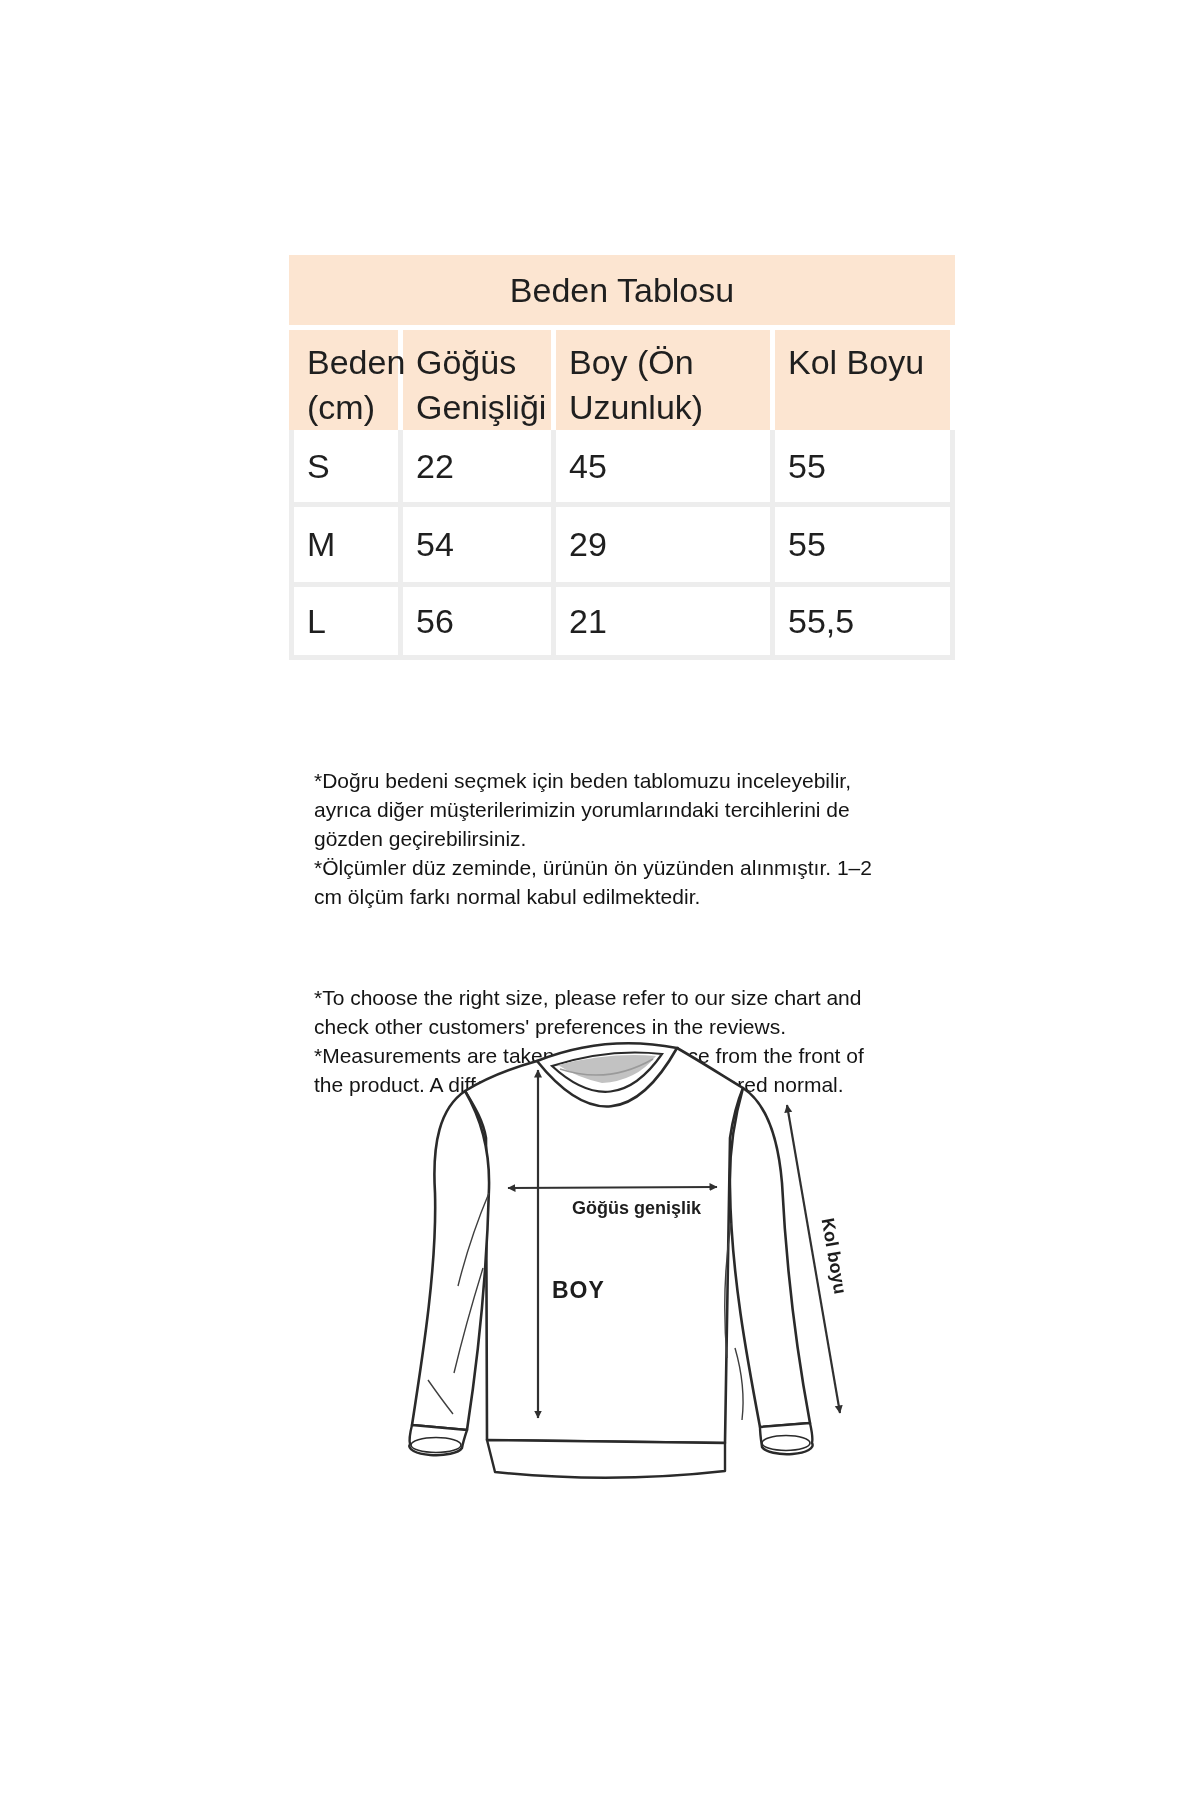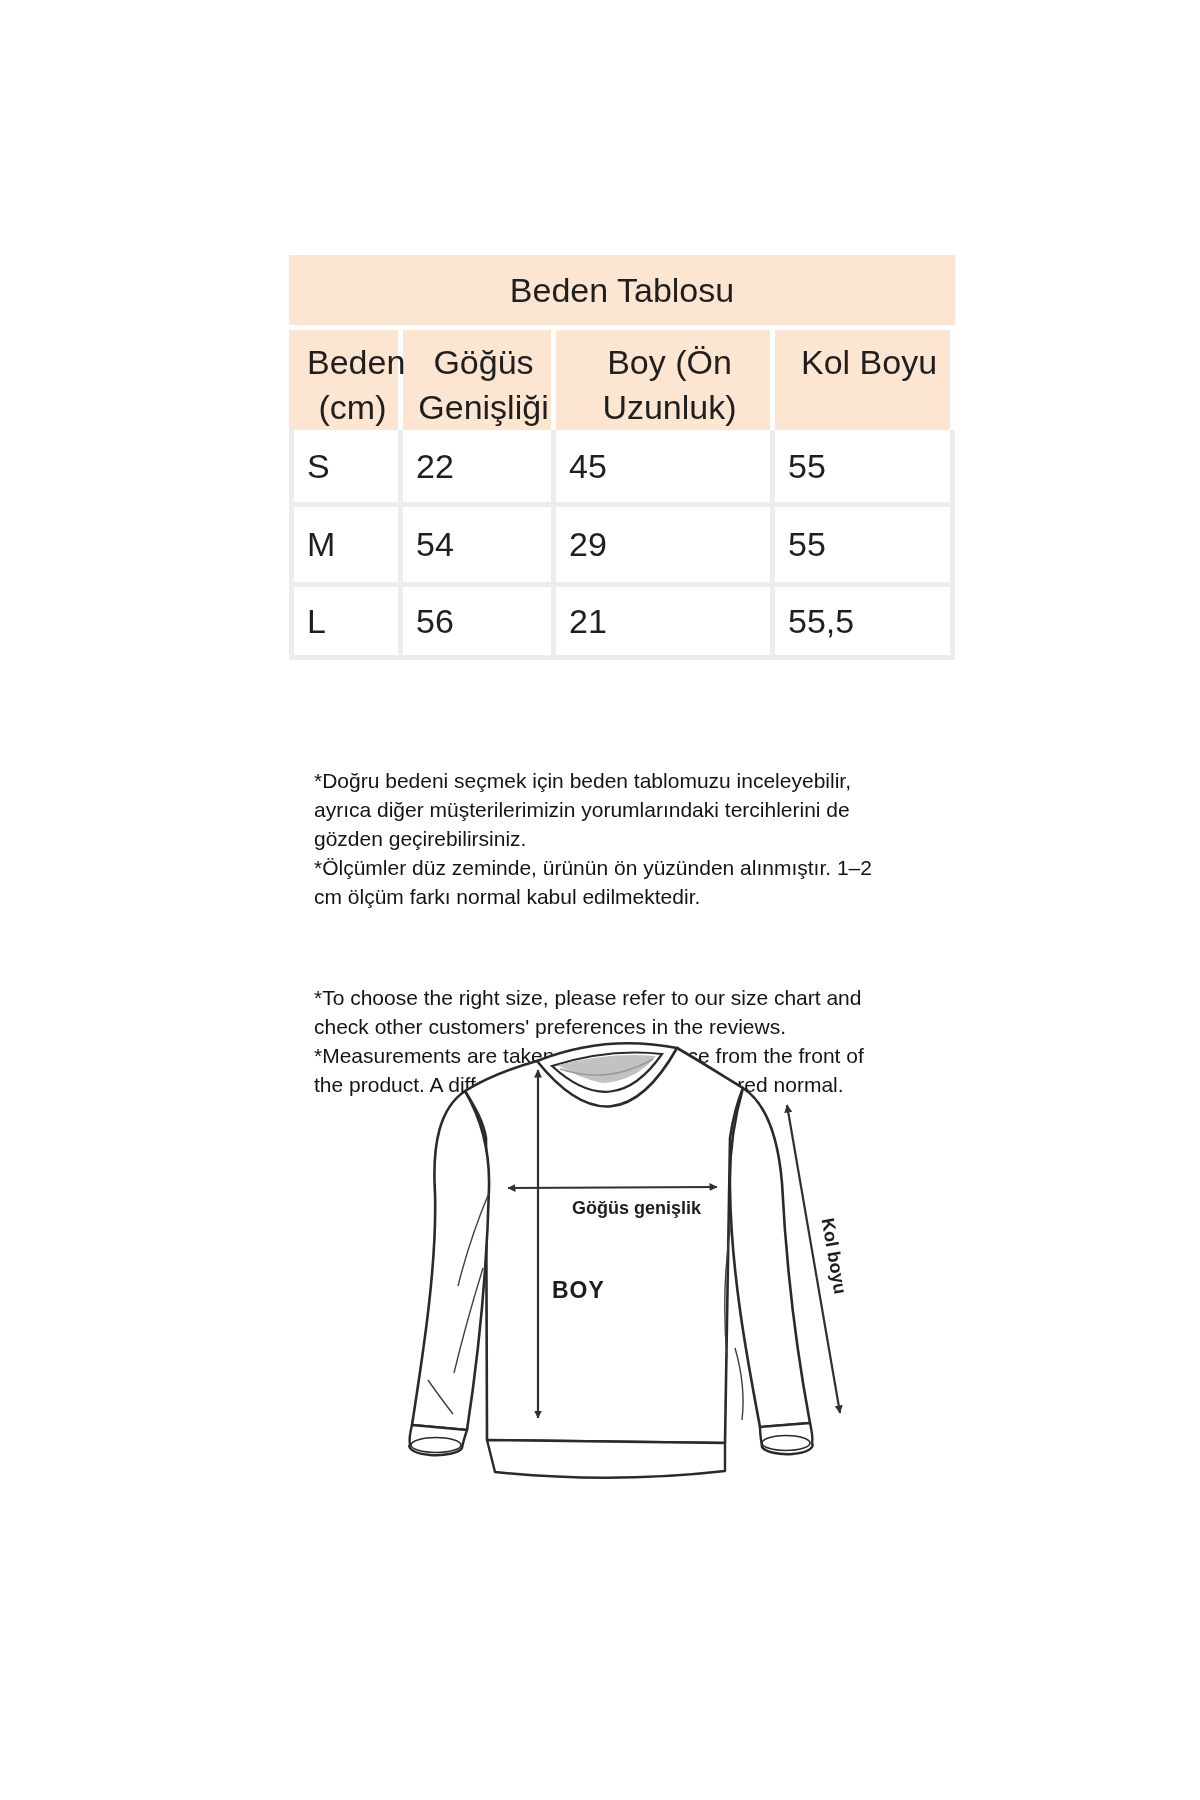--- a/index.html
+++ b/index.html
@@ -12,21 +12,21 @@
   table.sizetable{
     position:absolute; left:289px; top:222px; width:666px;
     border-collapse:separate; border-spacing:0; table-layout:fixed;
     font-size:34px; color:#1f1f1f;margin-top:33px;
   }
   .sizetable .r-title > th{
     height:75px; background:#fce5d1; text-align:center; vertical-align:middle;
     font-weight:400; border-bottom:5px solid #ffffff; white-space:pre;
   }
   .sizetable .r-head > th{
-    height:88px; background:#fce5d1; text-align:center; vertical-align:top;
+    height:88px; background:#fce5d1; text-align:left; vertical-align:top;
     font-weight:400; padding:10px 0 0 13px; line-height:45px; white-space:pre;
     border-right:5px solid #ffffff;
   }
   .sizetable .r-head > th:first-child{ border-left:5px solid rgba(0,0,0,0); }
   .sizetable td{
     background:#ffffff; text-align:left; vertical-align:middle;
     padding-left:13px; white-space:pre;
     border-right:5px solid #ededed; border-bottom:5px solid #ededed;
   }
   .sizetable td:first-child{ border-left:5px solid #ededed; }

